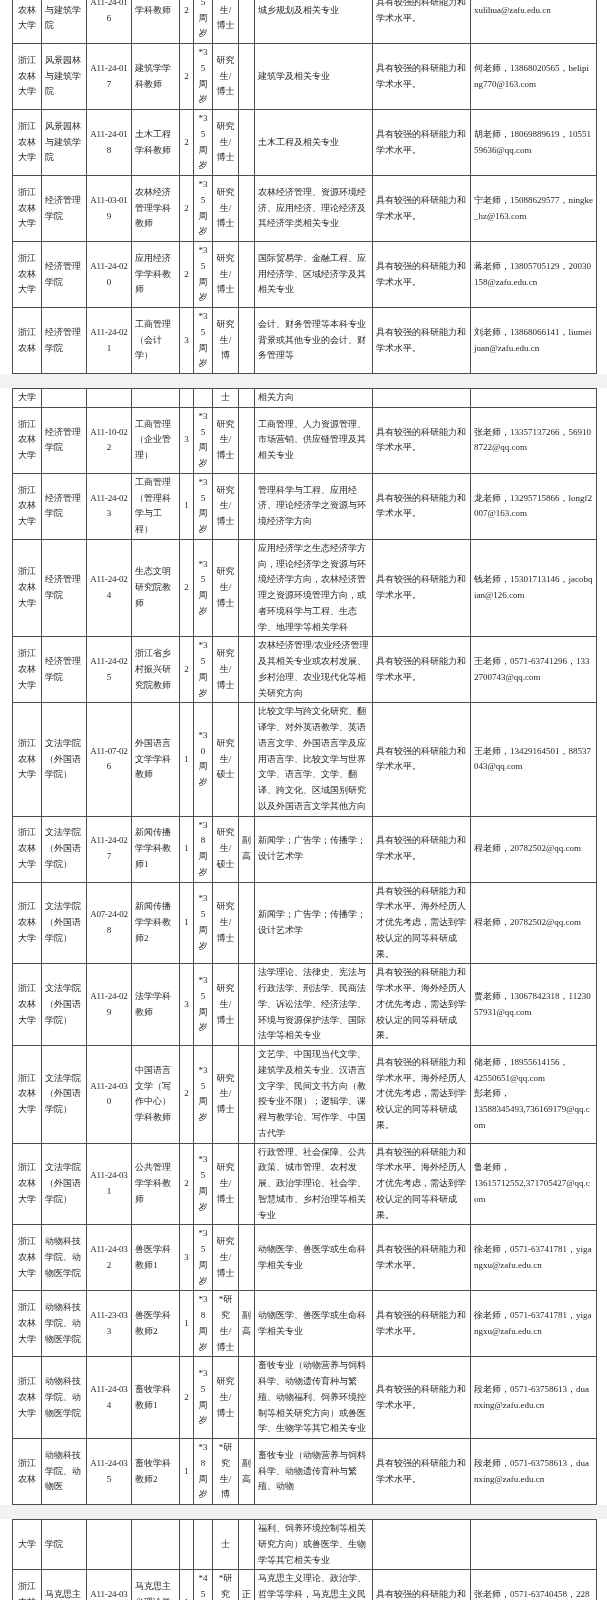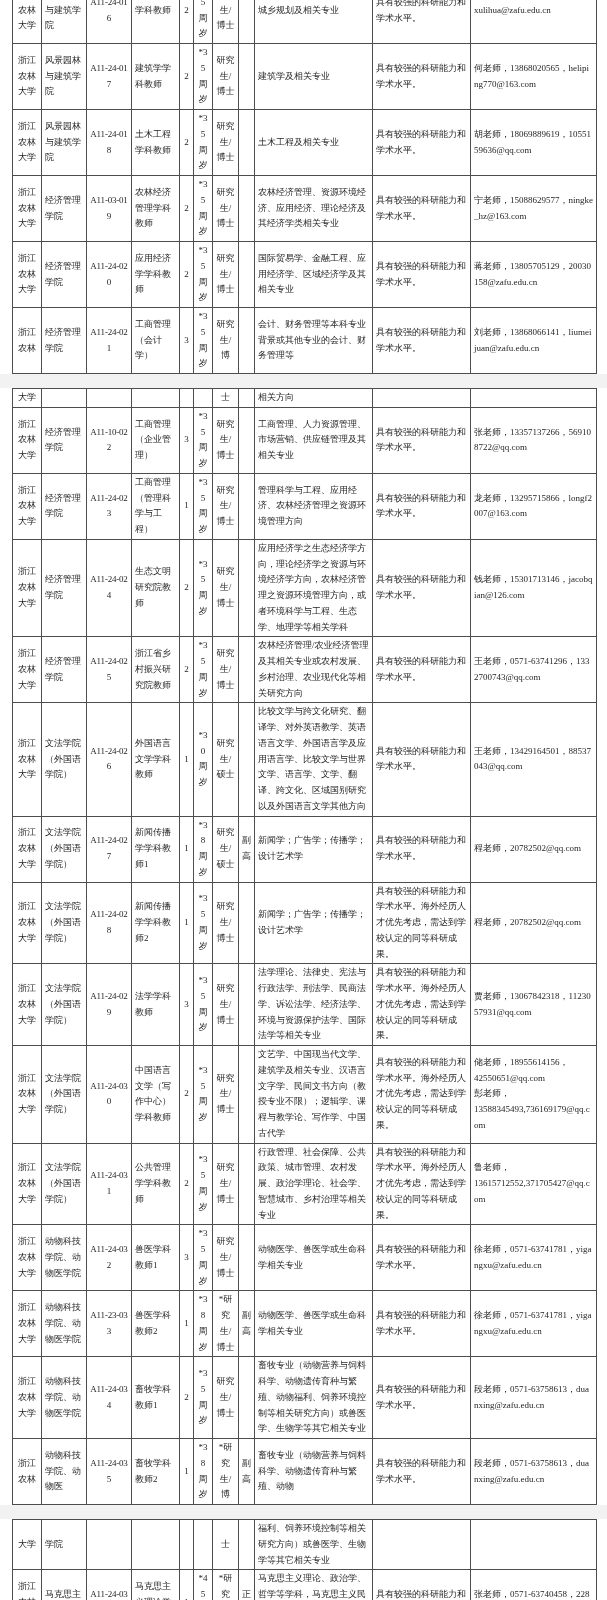--- a/index.html
+++ b/index.html
@@ -175,21 +175,21 @@
           </tr>
           <tr>
             <td class="center">浙江农林大学</td>
             <td>经济管理学院</td>
             <td class="code">A11-24-023</td>
             <td>工商管理（管理科学与工程）</td>
             <td class="center">1</td>
             <td class="center">*35周岁</td>
             <td class="center">研究生/博士</td>
             <td class="center"></td>
-            <td>管理科学与工程、应用经济、农林经济管理之资源环境管理方向</td>
+            <td>管理科学与工程、应用经济、理论经济学之资源与环境经济学方向</td>
             <td>具有较强的科研能力和学术水平。</td>
             <td class="contact">龙老师，13295715866，longf2007@163.com</td>
           </tr>
           <tr>
             <td class="center">浙江农林大学</td>
             <td>经济管理学院</td>
             <td class="code">A11-24-024</td>
             <td>生态文明研究院教师</td>
             <td class="center">2</td>
             <td class="center">*35周岁</td>
@@ -208,21 +208,21 @@
             <td class="center">*35周岁</td>
             <td class="center">研究生/博士</td>
             <td class="center"></td>
             <td>农林经济管理/农业经济管理及其相关专业或农村发展、乡村治理、农业现代化等相关研究方向</td>
             <td>具有较强的科研能力和学术水平。</td>
             <td class="contact">王老师，0571-63741296，1332700743@qq.com</td>
           </tr>
           <tr>
             <td class="center">浙江农林大学</td>
             <td>文法学院（外国语学院）</td>
-            <td class="code">A11-24-026</td>
+            <td class="code">A11-07-026</td>
             <td>外国语言文学学科教师</td>
             <td class="center">1</td>
             <td class="center">*30周岁</td>
             <td class="center">研究生/硕士</td>
             <td class="center"></td>
             <td>比较文学与跨文化研究、翻译学、对外英语教学、英语语言文学、外国语言学及应用语言学、比较文学与世界文学、语言学、文学、翻译、跨文化、区域国别研究以及外国语言文学其他方向</td>
             <td>具有较强的科研能力和学术水平。</td>
             <td class="contact">王老师，13429164501，88537043@qq.com</td>
           </tr>
           <tr>
@@ -234,21 +234,21 @@
             <td class="center">*38周岁</td>
             <td class="center">研究生/硕士</td>
             <td class="center">副高</td>
             <td>新闻学；广告学；传播学；设计艺术学</td>
             <td>具有较强的科研能力和学术水平。</td>
             <td class="contact">程老师，20782502@qq.com</td>
           </tr>
           <tr>
             <td class="center">浙江农林大学</td>
             <td>文法学院（外国语学院）</td>
-            <td class="code">A11-24-028</td>
+            <td class="code">A07-24-028</td>
             <td>新闻传播学学科教师2</td>
             <td class="center">1</td>
             <td class="center">*35周岁</td>
             <td class="center">研究生/博士</td>
             <td class="center"></td>
             <td>新闻学；广告学；传播学；设计艺术学</td>
             <td>具有较强的科研能力和学术水平。海外经历人才优先考虑，需达到学校认定的同等科研成果。</td>
             <td class="contact">程老师，20782502@qq.com</td>
           </tr>
           <tr>

